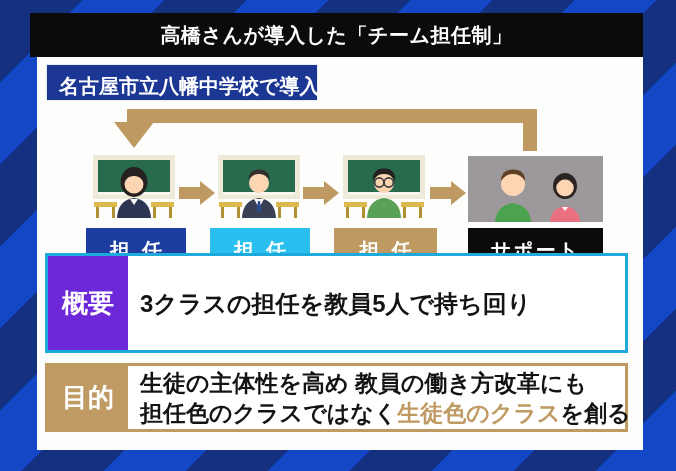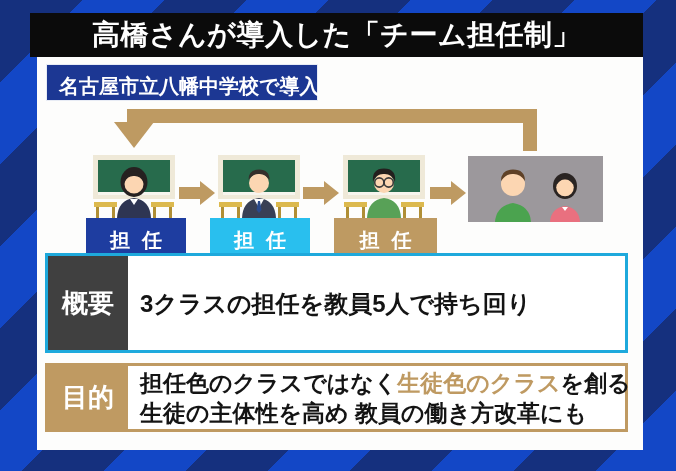--- a/index.html
+++ b/index.html
@@ -8,21 +8,21 @@
     position:relative;width:676px;height:471px;overflow:hidden;
     background:repeating-linear-gradient(135deg,
       #15307e 0 58px, #1347c6 58px 116px);
   }
   .abs{position:absolute;box-sizing:border-box;}
 
   
   .header-bar{
     left:30px;top:13px;width:613px;height:44px;background:#0b0b0b;
     display:flex;align-items:center;justify-content:center;
-    color:#ffffff;font-size:28px;letter-spacing:0.5px;white-space:nowrap;
+    color:#ffffff;font-size:20px;letter-spacing:0.5px;white-space:nowrap;
   }
 
   
   .white-panel{left:37px;top:57px;width:606px;height:393px;background:#fdfdfc;}
 
   
   .school-box{
     left:46px;top:64px;width:272px;height:37px;background:#1c3793;
     display:flex;align-items:flex-end;color:#fff;font-size:20px;
     padding-left:12px;white-space:nowrap;border:1px solid #e8ecf5;
@@ -45,38 +45,38 @@
   .flow-arrow{top:181px;width:36px;height:24px;}
   .flow-arrow .shaft{position:absolute;left:0;top:6px;width:21px;height:12px;background:#be9a62;}
   .flow-arrow .head{
     position:absolute;left:21px;top:0;width:0;height:0;
     border-top:12px solid transparent;border-bottom:12px solid transparent;
     border-left:15px solid #be9a62;
   }
 
   
   .role-box{
-    top:218px;height:44px;display:flex;align-items:center;justify-content:center;
+    top:228px;height:44px;display:flex;align-items:center;justify-content:center;
     color:#ffffff;font-size:20px;white-space:nowrap;
   }
   .role-box .sp{letter-spacing:12px;margin-right:-12px;}
   .role-navy{left:86px;width:100px;background:#1e3da0;}
   .role-cyan{left:210px;width:100px;background:#29bfee;}
   .role-tan{left:334px;width:103px;background:#be9a62;}
   .role-black{left:468px;width:135px;background:#0b0b0b;letter-spacing:2px;}
 
   
   .info-box{left:45px;width:583px;display:flex;background:#ffffff;}
   .overview-box{top:253px;height:100px;border:3px solid #1ea9dc;}
   .purpose-box{top:363px;height:69px;border:3px solid #bf9a62;}
   .info-label{
     width:80px;flex:0 0 80px;display:flex;align-items:center;justify-content:center;
     color:#ffffff;font-size:26px;white-space:nowrap;
   }
-  .overview-box .info-label{background:#404040;}
+  .overview-box .info-label{background:#6d28d9;}
   .purpose-box .info-label{background:#bf9a62;}
   .info-content{
     flex:1;display:flex;flex-direction:column;justify-content:center;
     padding-left:12px;color:#141414;white-space:nowrap;
   }
   .overview-box .info-content{font-size:24px;line-height:31px;}
   .purpose-box .info-content{font-size:23px;line-height:30px;}
   .hl{color:#bf9a62;}
 </style>
 </head>
@@ -185,33 +185,36 @@
 
   <div class="abs role-box role-navy">
     <span class="sp">担任</span>
   </div>
   <div class="abs role-box role-cyan">
     <span class="sp">担任</span>
   </div>
   <div class="abs role-box role-tan">
     <span class="sp">担任</span>
   </div>
+  <div class="abs role-box role-black">
+    <span>サポート</span>
+  </div>
 
   <div class="abs info-box overview-box">
     <div class="info-label">
       <span>概要</span>
     </div>
     <div class="info-content">
       <span>3クラスの担任を教員5人で持ち回り</span>
     </div>
   </div>
 
   <div class="abs info-box purpose-box">
     <div class="info-label">
       <span>目的</span>
     </div>
     <div class="info-content">
+      <span>生徒の主体性を高め 教員の働き方改革にも</span>
       <span><span>担任色のクラスではなく</span><span class="hl">生徒色のクラス</span><span>を創る</span></span>
-      <span>生徒の主体性を高め 教員の働き方改革にも</span>
     </div>
   </div>
 
 </div>
 
 </body></html>

